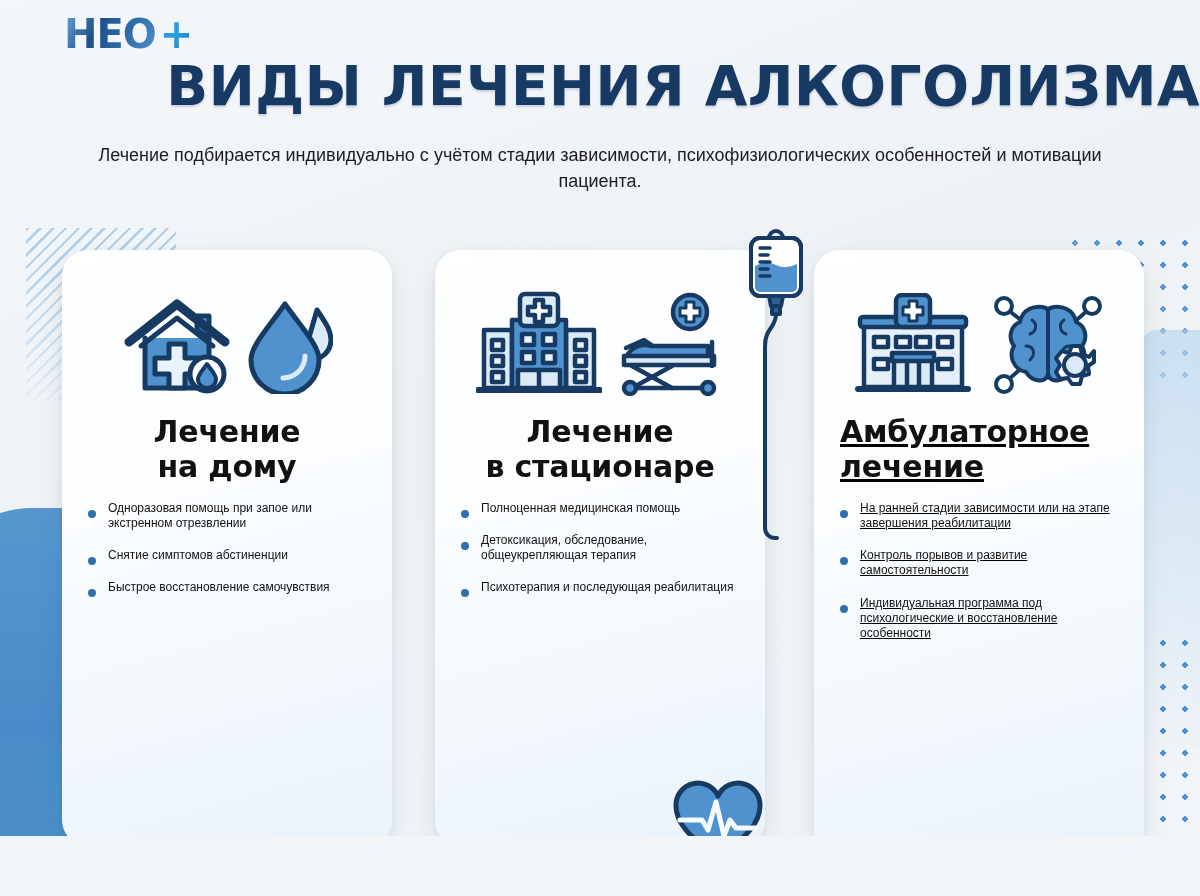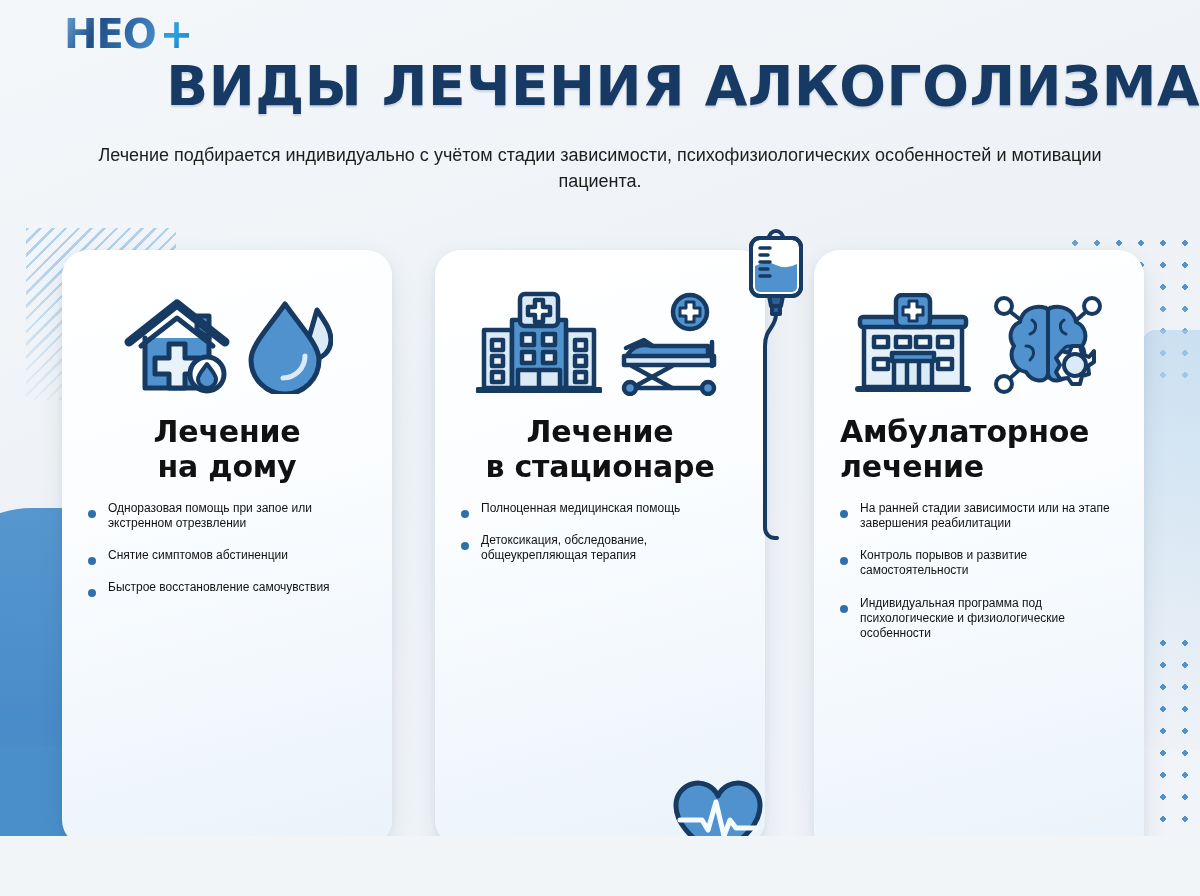--- a/index.html
+++ b/index.html
@@ -136,21 +136,21 @@
     width: 330px;
     border-radius: 26px;
     background: linear-gradient(165deg, #ffffff 0%, #fbfdff 40%, #eaf3fa 100%);
     box-shadow: 0 10px 26px rgba(40,72,110,.10), 0 2px 6px rgba(40,72,110,.06);
     padding: 34px 22px 19px 22px;
     display: flex;
     flex-direction: column;
   }
   #card-0 { left: 62px;  height: 596px; }
   #card-1 { left: 435px; height: 596px; }
-  #card-2 { left: 814px; height: 606px; }
+  #card-2 { left: 814px; height: 606px; text-decoration: underline; }
 
   .card-icons {
     height: 120px;
     display: flex;
     align-items: center;
     justify-content: center;
     gap: 14px;
   }
   #card-2 .card-icons { gap: 20px; }
 
@@ -293,20 +293,21 @@
           </g>
         </svg>
       </div>
       <div class="card-title">
         <span>Лечение</span><br>
         <span>в стационаре</span>
       </div>
       <ul class="bullets">
         <li>Полноценная медицинская помощь</li>
         <li>Детоксикация, обследование, общеукрепляющая терапия</li>
+        <li>Психотерапия и последующая реабилитация</li>
       </ul>
     </div>
 
     <div class="card" id="card-2">
       <div class="card-icons">
 
         <svg width="118" height="102" viewBox="0 0 118 102">
           <g stroke="#173a62" stroke-width="4.5" stroke-linejoin="round">
             <rect x="10" y="30" width="98" height="64" fill="#e6f0f9"></rect>
             <rect x="6" y="24" width="106" height="10" rx="3" fill="#4f92ce"></rect>
@@ -346,21 +347,21 @@
           </g>
         </svg>
       </div>
       <div class="card-title">
         <span>Амбулаторное</span><br>
         <span>лечение</span>
       </div>
       <ul class="bullets">
         <li>На ранней стадии зависимости или на этапе завершения реабилитации</li>
         <li>Контроль порывов и развитие самостоятельности</li>
-        <li>Индивидуальная программа под психологические и физиологические особенности</li>
+        <li>Индивидуальная программа под психологические и восстановление особенности</li>
       </ul>
     </div>
   </div>
 
   <svg id="iv-drip" width="90" height="340" viewBox="0 0 90 340">
     <g stroke="#173a62" stroke-width="4" stroke-linejoin="round" stroke-linecap="round" fill="none">
       <path d="M36 10 a7 7 0 0 1 14 0"></path>
       <rect x="18" y="10" width="50" height="58" rx="9" fill="#fff"></rect>
       <path d="M22 38 L22 59 a5 5 0 0 0 5 5 L59 64 a5 5 0 0 0 5 -5 L64 36 q-11 6 -21 1 q-10 -5 -21 1 Z" fill="#4f92ce" stroke="none"></path>
       <rect x="18" y="10" width="50" height="58" rx="9" fill="none"></rect>

